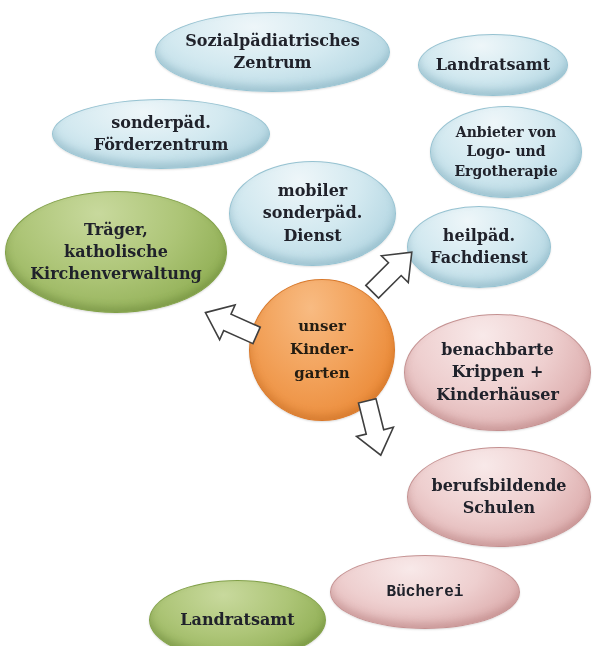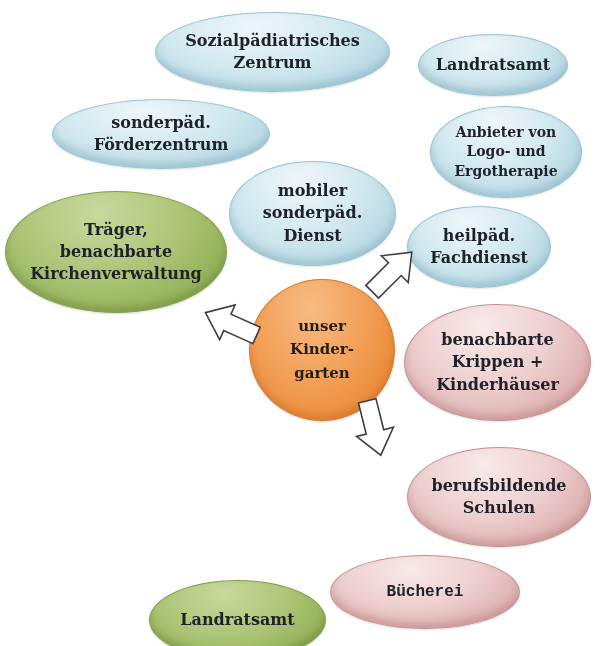--- a/index.html
+++ b/index.html
@@ -39,21 +39,21 @@
   
   .n-spz            { left:155px; top:12px;  width:235px; height:80px; }
   .n-lebenshilfe    { left:418px; top:34px;  width:150px; height:62px; }
   .n-jugendamt      { left:283px; top:93px;  width:142px; height:57px; }
   .n-foerderzentrum { left:52px;  top:99px;  width:218px; height:70px; }
   .n-anbieter       { left:430px; top:106px; width:152px; height:92px; font-size:14px; }
   .n-mobiler        { left:229px; top:161px; width:167px; height:105px; }
   .n-heilpaed       { left:407px; top:206px; width:144px; height:82px; }
   .n-traeger        { left:5px;   top:191px; width:222px; height:122px; }
   .n-center         { left:249px; top:279px; width:146px; height:142px; }
-  .n-benachbarte    { left:404px; top:304px; width:187px; height:117px; }
+  .n-benachbarte    { left:404px; top:314px; width:187px; height:117px; }
   .n-caritas        { left:24px;  top:334px; width:200px; height:107px; }
   .n-markt          { left:69px;  top:447px; width:174px; height:100px; }
   .n-grundschule    { left:244px; top:447px; width:152px; height:100px; }
   .n-berufsbildende { left:407px; top:447px; width:184px; height:100px; }
   .n-landratsamt    { left:149px; top:580px; width:177px; height:80px; }
   .n-buecherei      { left:330px; top:555px; width:190px; height:74px;font-family:Liberation Mono, monospace; }
 
   .arrow-layer { position:absolute; left:0; top:0; width:600px; height:646px; pointer-events:none; }
 </style>
 </head>
@@ -69,21 +69,21 @@
   <div class="node blue n-anbieter">Anbieter von
 Logo- und
 Ergotherapie</div>
   <div class="node blue n-mobiler">mobiler
 sonderpäd.
 Dienst</div>
   <div class="node blue n-heilpaed">heilpäd.
 Fachdienst</div>
 
   <div class="node green n-traeger">Träger,
-benachbarte
+katholische
 Kirchenverwaltung</div>
   <div class="node green n-landratsamt">Landratsamt</div>
 
   <div class="node pink n-benachbarte">benachbarte
 Krippen +
 Kinderhäuser</div>
   <div class="node pink n-berufsbildende">berufsbildende
 Schulen</div>
   <div class="node pink n-buecherei">Bücherei</div>
 

